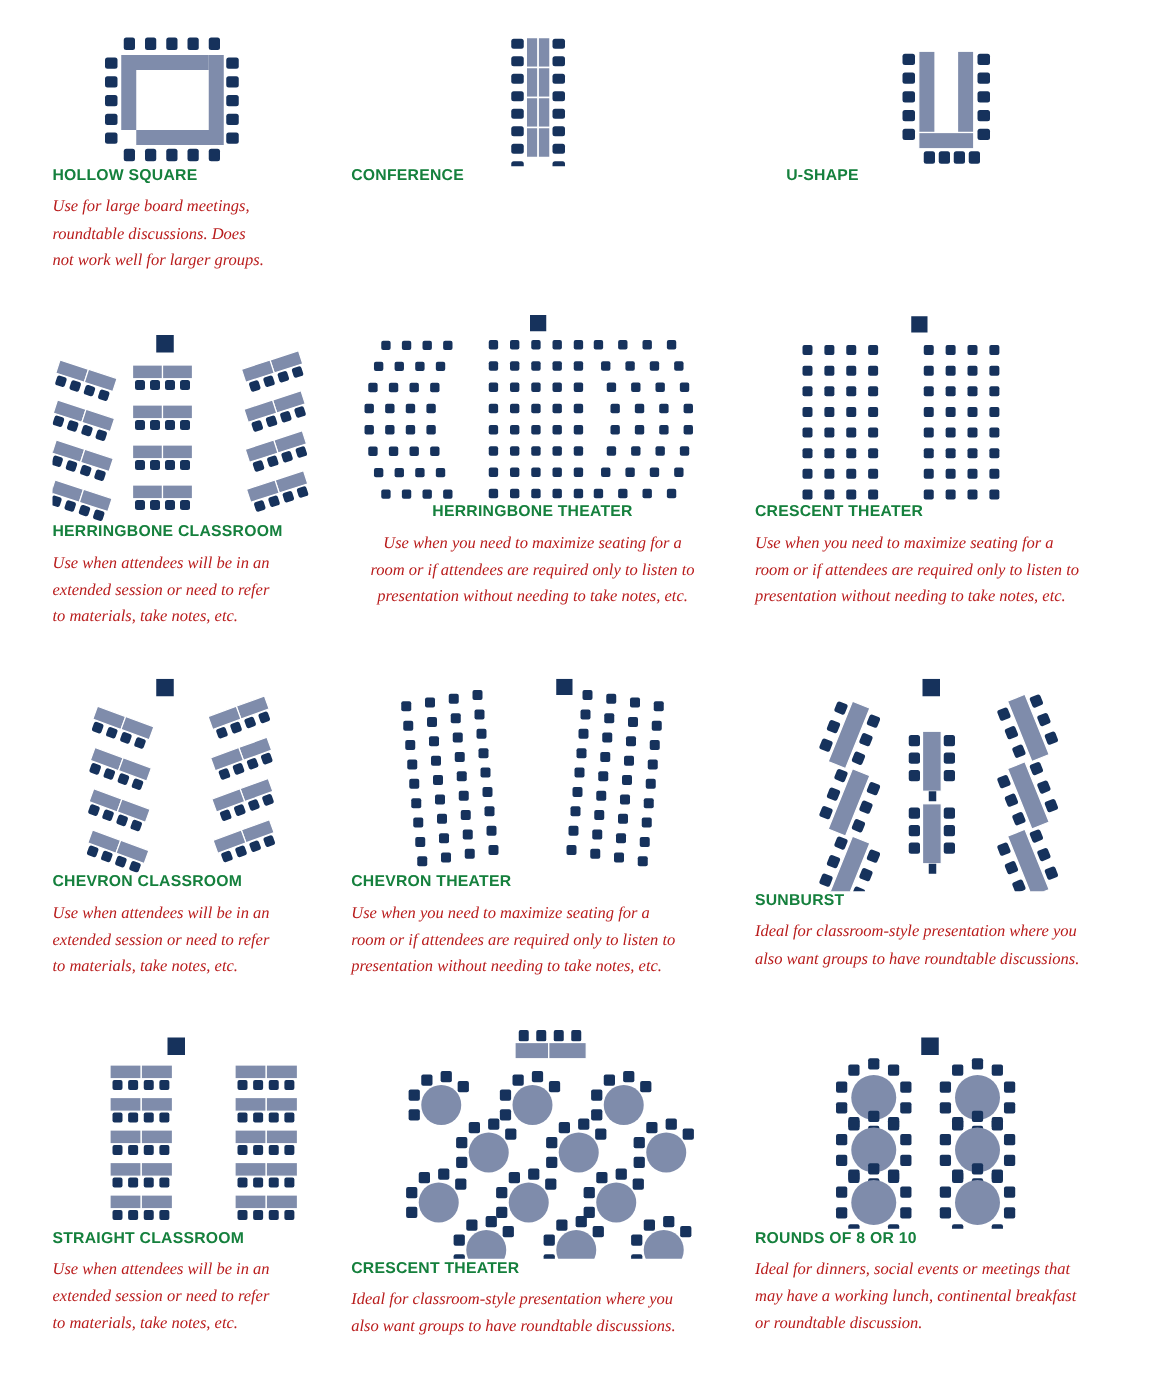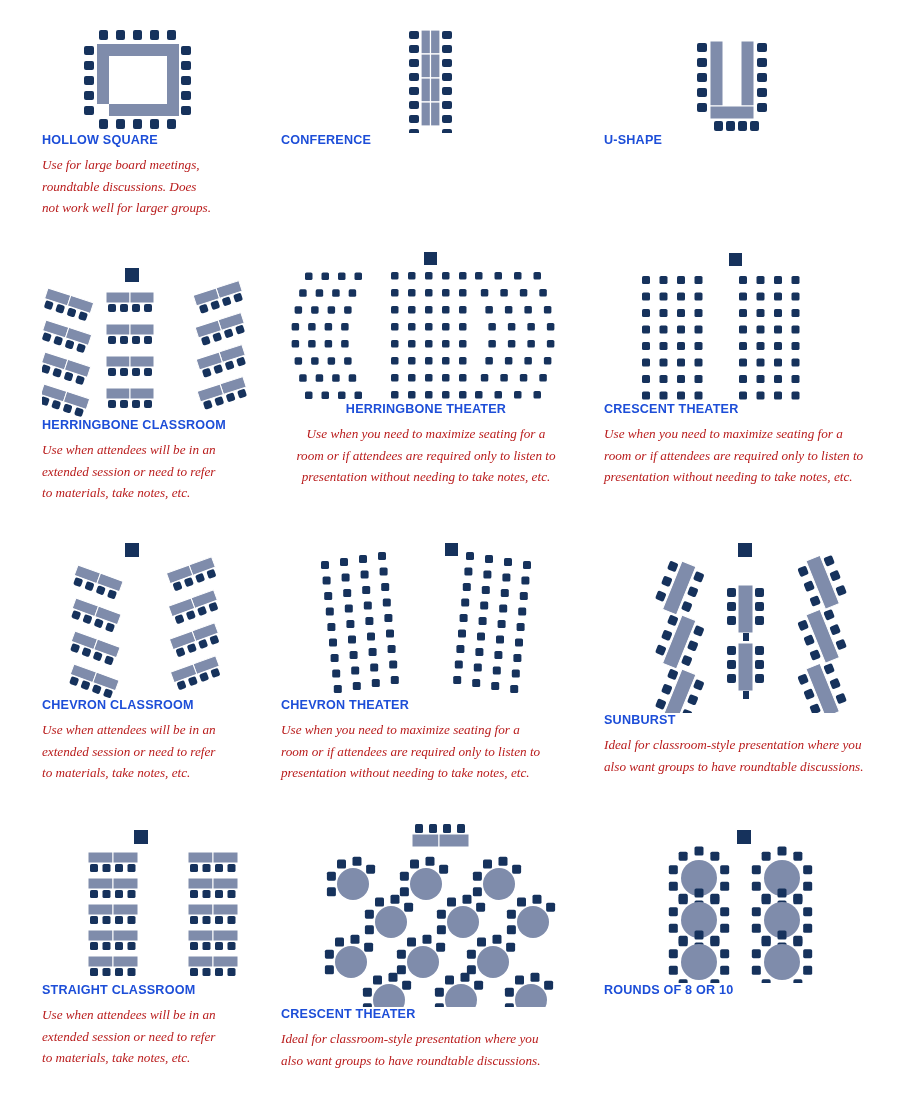--- a/index.html
+++ b/index.html
@@ -12,21 +12,21 @@
   .sheet{position:relative;width:920px;height:1118px;}
 
   
   .grid{
     position:absolute;left:0;top:0;width:920px;height:1118px;
   }
   .card{position:absolute;}
   .figure{position:relative;}
   .figure svg{display:block;}
   .title{
-    color:#1d4ed8;
+    color:#15803d;
     font-weight:bold;
     font-size:12.6px;
     letter-spacing:.2px;
     margin:0 0 7px 0;
     white-space:nowrap;
   }
   .desc{
     color:#b91c1c;
     font-family:"Liberation Serif",serif;
     font-style:italic;
@@ -120,21 +120,21 @@
             <rect x="140" y="50" width="9.5" height="24"></rect>
             <rect x="149.5" y="50" width="9.5" height="24"></rect>
             <rect x="140" y="74" width="9.5" height="24"></rect>
             <rect x="149.5" y="74" width="9.5" height="24"></rect>
           </g>
         </svg>
       </div>
       <h3 class="title">CONFERENCE</h3>
     </div>
 
-    <div class="card col3" style="top:28px;width:290px;">
+    <div class="card col3" style="top:28px;width:290px;margin-left:25px;">
       <div class="figure" style="height:105px;">
         <svg width="290" height="105" viewBox="0 0 290 105">
           <g fill="#16325c">
 
             <rect x="93" y="15" width="10" height="9" rx="2"></rect>
             <rect x="93" y="30" width="10" height="9" rx="2"></rect>
             <rect x="93" y="45" width="10" height="9" rx="2"></rect>
             <rect x="93" y="60" width="10" height="9" rx="2"></rect>
             <rect x="93" y="75" width="10" height="9" rx="2"></rect>
 
@@ -978,16 +978,21 @@
               <rect x="173.5" y="156.5" width="9" height="9" rx="1.6" fill="#16325c"></rect>
               <rect x="157.62979818810322" y="151.3434588481236" width="9" height="9" rx="1.6" fill="#16325c"></rect>
               <rect x="147.82147406003085" y="137.8434588481236" width="9" height="9" rx="1.6" fill="#16325c"></rect>
               <rect x="147.82147406003085" y="121.15654115187643" width="9" height="9" rx="1.6" fill="#16325c"></rect>
               <rect x="157.62979818810322" y="107.65654115187643" width="9" height="9" rx="1.6" fill="#16325c"></rect>
               <circle cx="178" cy="134" r="18" fill="#7f8cab"></circle>
             </g>
         </svg>
       </div>
       <h3 class="title">ROUNDS OF 8 OR 10</h3>
+      <p class="desc">
+        <span>Ideal for dinners, social events or meetings that</span><br>
+        <span>may have a working lunch, continental breakfast</span><br>
+        <span>or roundtable discussion.</span>
+      </p>
     </div>
 
   </div>
 </div>
 
 </body></html>

